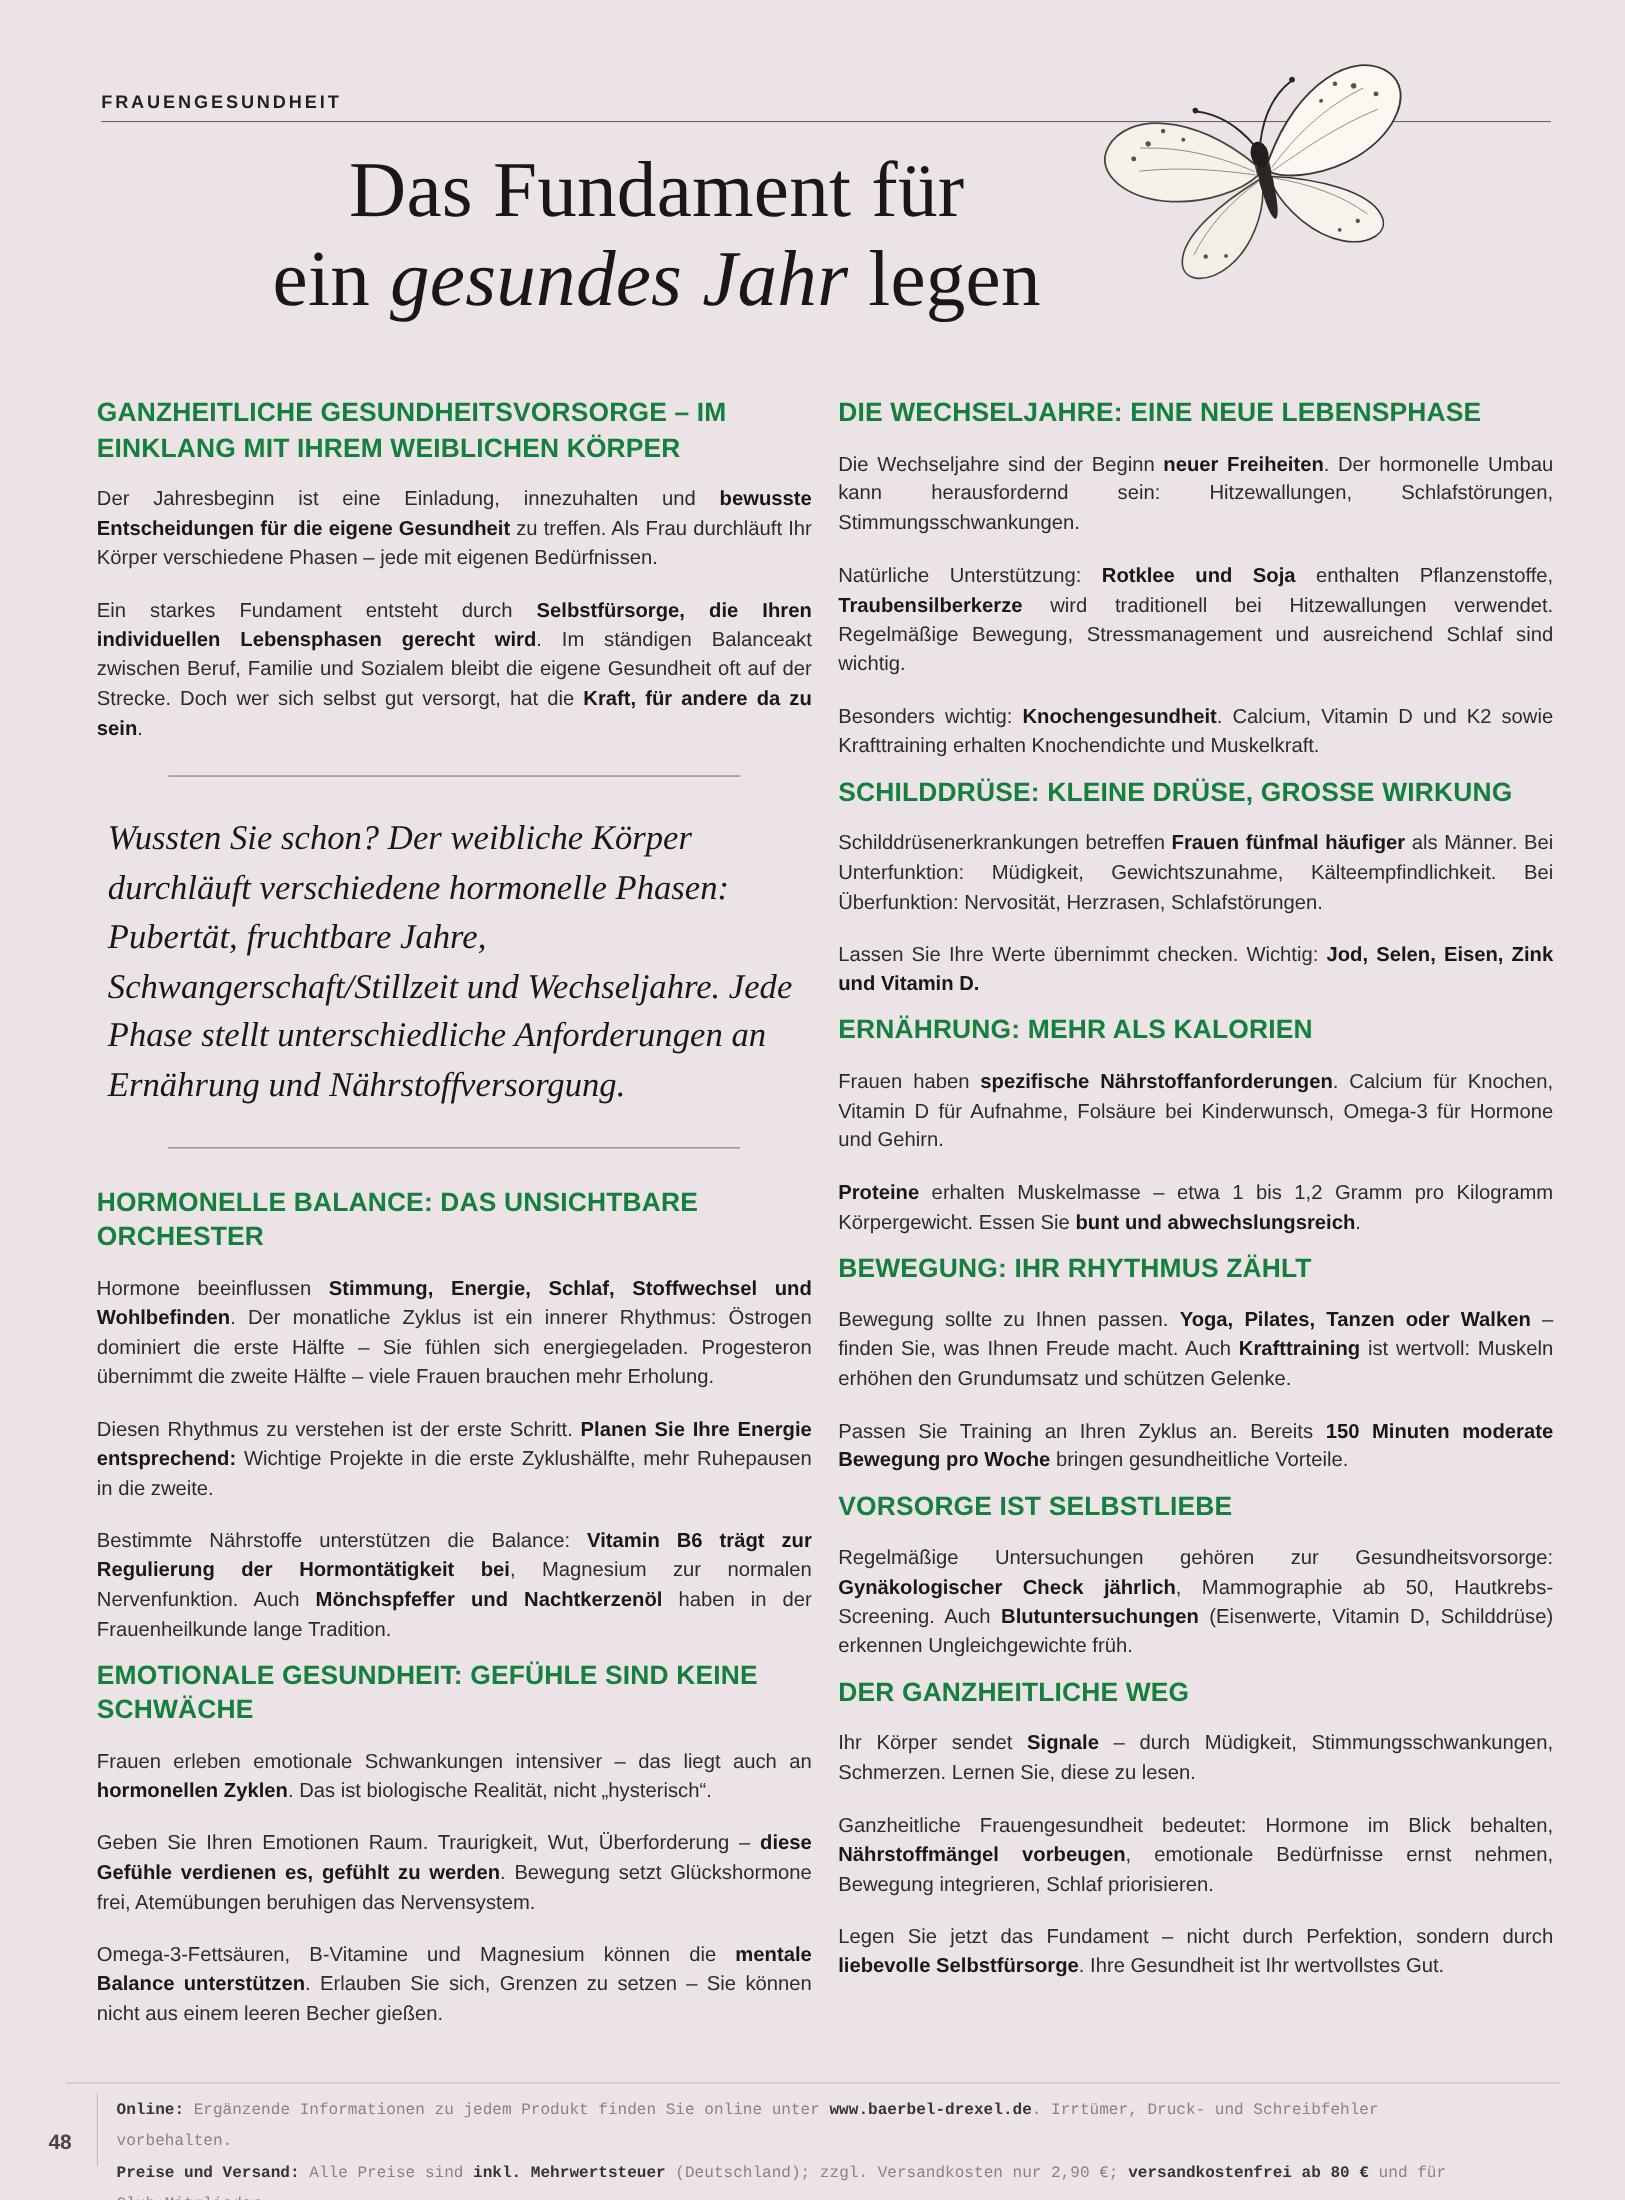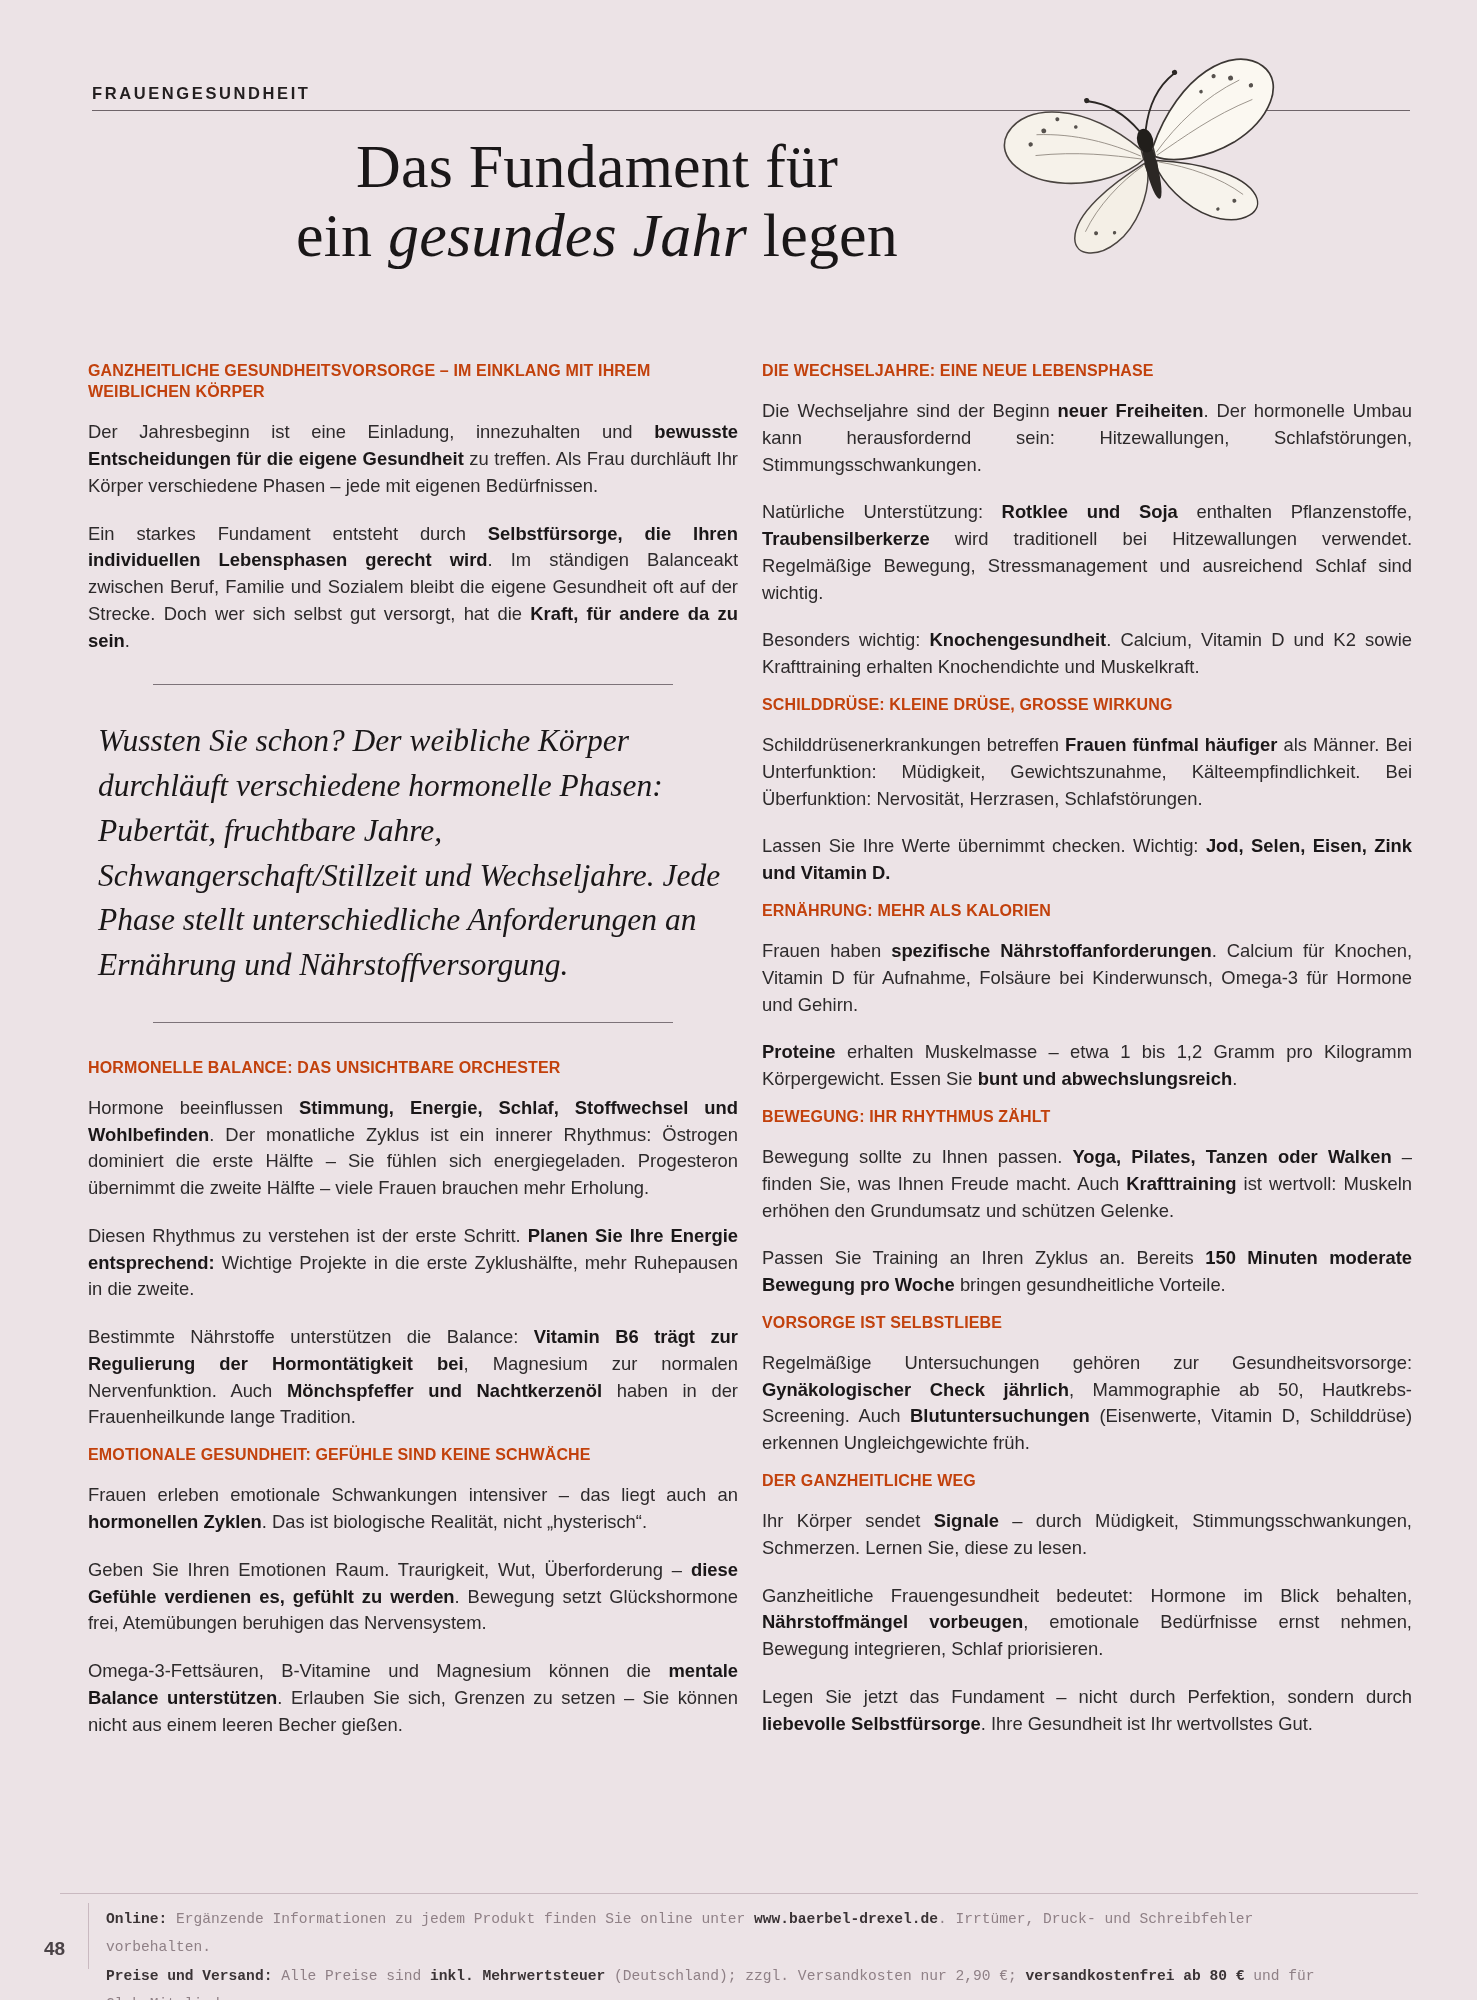--- a/index.html
+++ b/index.html
@@ -23,41 +23,41 @@
     color:#231f20;
   }
   .rule-top{
     position:absolute;left:92px;top:110px;width:1318px;height:1px;
     background:#6e6469;
   }
   .headline{
     position:absolute;left:92px;top:132px;width:1010px;
     text-align:center;
     font-family:"Liberation Serif",serif;
-    font-size:62px;line-height:1.12;
+    font-size:72px;line-height:1.12;
     font-weight:400;color:#1a1718;
     letter-spacing:.2px;
   }
   .headline .it{font-style:italic;}
   
   .butterfly{
     position:absolute;left:1000px;top:48px;width:300px;height:215px;
   }
   
   .col{
     position:absolute;top:360px;width:650px;
   }
   .col-left{left:88px;}
   .col-right{left:762px;}
 
   h3.sec{
-    font-size:16px;line-height:1.32;font-weight:700;
+    font-size:24px;line-height:1.32;font-weight:700;
     letter-spacing:.15px;
     margin:0 0 17px 0;
-    color:#c2410c;
+    color:#15803d;
   }
   p.body{
     font-size:18.4px;line-height:1.455;
     margin:0 0 21px 0;
     text-align:justify;
     color:#2d2a2b;
     font-weight:300;
   }
   p.body b{font-weight:700;color:#1a1718;}
   p.body:last-child{margin-bottom:0;}

